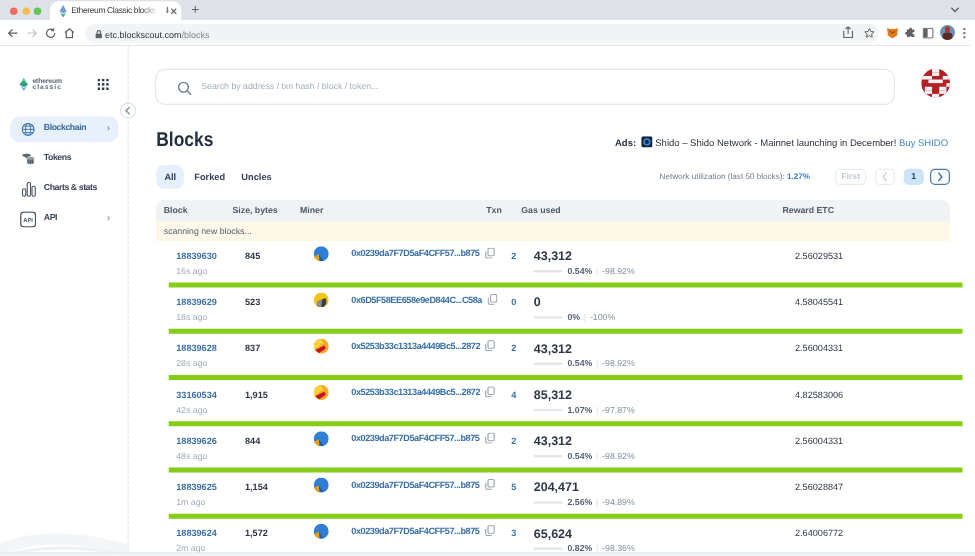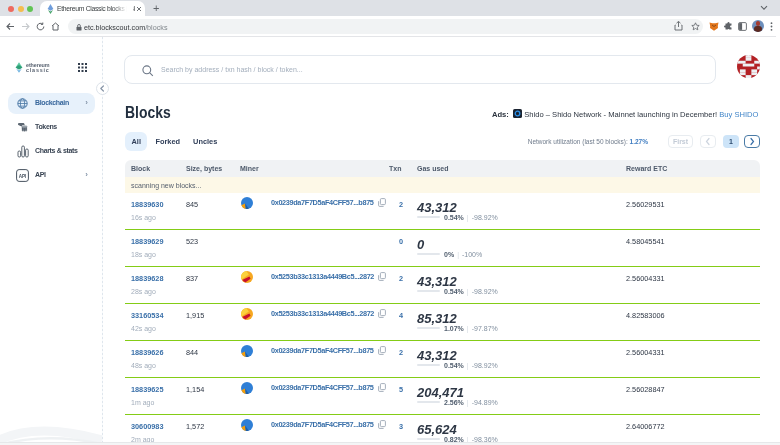--- a/index.html
+++ b/index.html
@@ -43,28 +43,28 @@
 #netutil .pct { color:#3e7cc1; font-weight:bold; }
 .pgbtn { position:absolute; top:97.5px; height:13px; border-radius:4px; font-size:7px; text-align:center; }
 .pgbtn svg { display:block; margin:0 auto; }
 
 
 #table { position:absolute; left:23px; top:123px; width:635px; }
 #thead { position:absolute; left:0; top:0; width:635px; height:17px; background:#f0f2f4; border-radius:6px 6px 0 0; }
 .th { position:absolute; top:5px; font-size:7px; color:#4d596a; font-weight:bold; }
 #scanrow { position:absolute; left:0; top:17px; width:635px; height:16px; background:#fdf8e7; }
 #scantext { position:absolute; left:6px; top:4.5px; font-size:7px; color:#57606e; }
-.row { position:absolute; left:0; width:635px; height:37px; border-bottom:1px solid #84cc16; }
+.row { position:absolute; left:10px; width:635px; height:37px; border-bottom:4px solid #84cc16; }
 .blk { position:absolute; left:6px; top:7px; font-size:7.3px; font-weight:bold; color:#3a70a9; }
 .ago { position:absolute; left:6px; top:20.5px; font-size:7px; color:#a2adbb; }
-.size { position:absolute; left:61px; top:7px; font-size:7.3px; color:#2e3745; font-weight:normal; }
+.size { position:absolute; left:61px; top:7px; font-size:7.3px; color:#2e3745; font-weight:bold; }
 .minerline { position:absolute; left:116px; top:3.5px; height:12px; display:flex; align-items:center; }
 .addr { font-size:7.3px; font-weight:bold; color:#3a70a9; margin-left:18px; white-space:nowrap; letter-spacing:-0.35px; }
 .txn { position:absolute; left:255px; top:7px; width:23px; text-align:right; font-size:7.3px; font-weight:bold; color:#3a70a9; }
-.gas { position:absolute; left:292px; top:7px; font-size:13px; color:#2e3745; font-weight:bold;font-style:italic; }
+.gas { position:absolute; left:292px; top:7px; font-size:10px; color:#2e3745; font-weight:bold; }
 .gasline { position:absolute; left:292px; top:19px; height:10px; display:flex; align-items:center; font-size:7px; white-space:nowrap; }
 .gasbar { width:23px; height:2px; background:#e3e7ec; border-radius:1px; margin-right:4px; }
 .gaspct { color:#536070; font-weight:bold; }
 .gassep { color:#d4dae1; margin:0 3px; }
 .gasdelta { color:#8290a0; }
 .reward { position:absolute; left:501px; top:7px; font-size:7.3px; color:#2e3745; }
 </style>
 </head>
 <body>
 <div id="stage">
@@ -292,20 +292,32 @@
             <span class="gaspct">0.54%</span>
             <span class="gassep">|</span>
             <span class="gasdelta">-98.92%</span>
           </div>
         <div class="reward">2.56029531</div>
       </div>
       <div class="row" style="top:70px;">
         <div class="blk">18839629</div>
         <div class="ago">18s ago</div>
         <div class="size">523</div>
+        <div class="minerline">
+            <svg width="12" height="12" viewBox="0 0 10 10">
+              <circle cx="5" cy="5" r="5" fill="#f5c518"></circle>
+              <path d="M2.5 6 L7.8 3.6 A5 5 0 0 1 6.5 9.7 L3.5 9.7 Z" fill="#3d3f45"></path>
+              <path d="M2.5 6 L5.5 4.7 L5 9.9 A5 5 0 0 1 2 9 Z" fill="#8a8d94"></path>
+            </svg>
+            <span class="addr">0x6D5F58EE658e9eD844C...C58a</span>
+            <svg width="8" height="9" viewBox="0 0 8 9" style="margin-left:4px">
+              <rect x="2.4" y="0.6" width="5" height="6" rx="1" stroke="#9aa5b2" stroke-width="0.9" fill="none"></rect>
+              <path d="M5.6 8.4 H1.6 a1 1 0 0 1 -1 -1 V3.2" stroke="#9aa5b2" stroke-width="0.9" fill="none"></path>
+            </svg>
+          </div>
         <div class="txn">0</div>
         <div class="gas">0</div>
         <div class="gasline">
             <div class="gasbar"></div>
             <span class="gaspct">0%</span>
             <span class="gassep">|</span>
             <span class="gasdelta">-100%</span>
           </div>
         <div class="reward">4.58045541</div>
       </div>
@@ -407,21 +419,21 @@
         <div class="gas">204,471</div>
         <div class="gasline">
             <div class="gasbar"></div>
             <span class="gaspct">2.56%</span>
             <span class="gassep">|</span>
             <span class="gasdelta">-94.89%</span>
           </div>
         <div class="reward">2.56028847</div>
       </div>
       <div class="row" style="top:255px;">
-        <div class="blk">30600983</div>
+        <div class="blk">18839624</div>
         <div class="ago">2m ago</div>
         <div class="size">1,572</div>
         <div class="minerline">
             <svg width="12" height="12" viewBox="0 0 10 10">
               <circle cx="5" cy="5" r="5" fill="#2f7fd6"></circle>
               <path d="M0.3 6.8 A5 5 0 0 0 4 9.9 L3.4 5.4 Z" fill="#f59e0b"></path>
               <path d="M3.4 5.4 L4 9.9 A5 5 0 0 0 6.5 9.7 Z" fill="#1f5fa8"></path>
             </svg>
             <span class="addr">0x0239da7F7D5aF4CFF57...b875</span>
             <svg width="8" height="9" viewBox="0 0 8 9" style="margin-left:4px">

